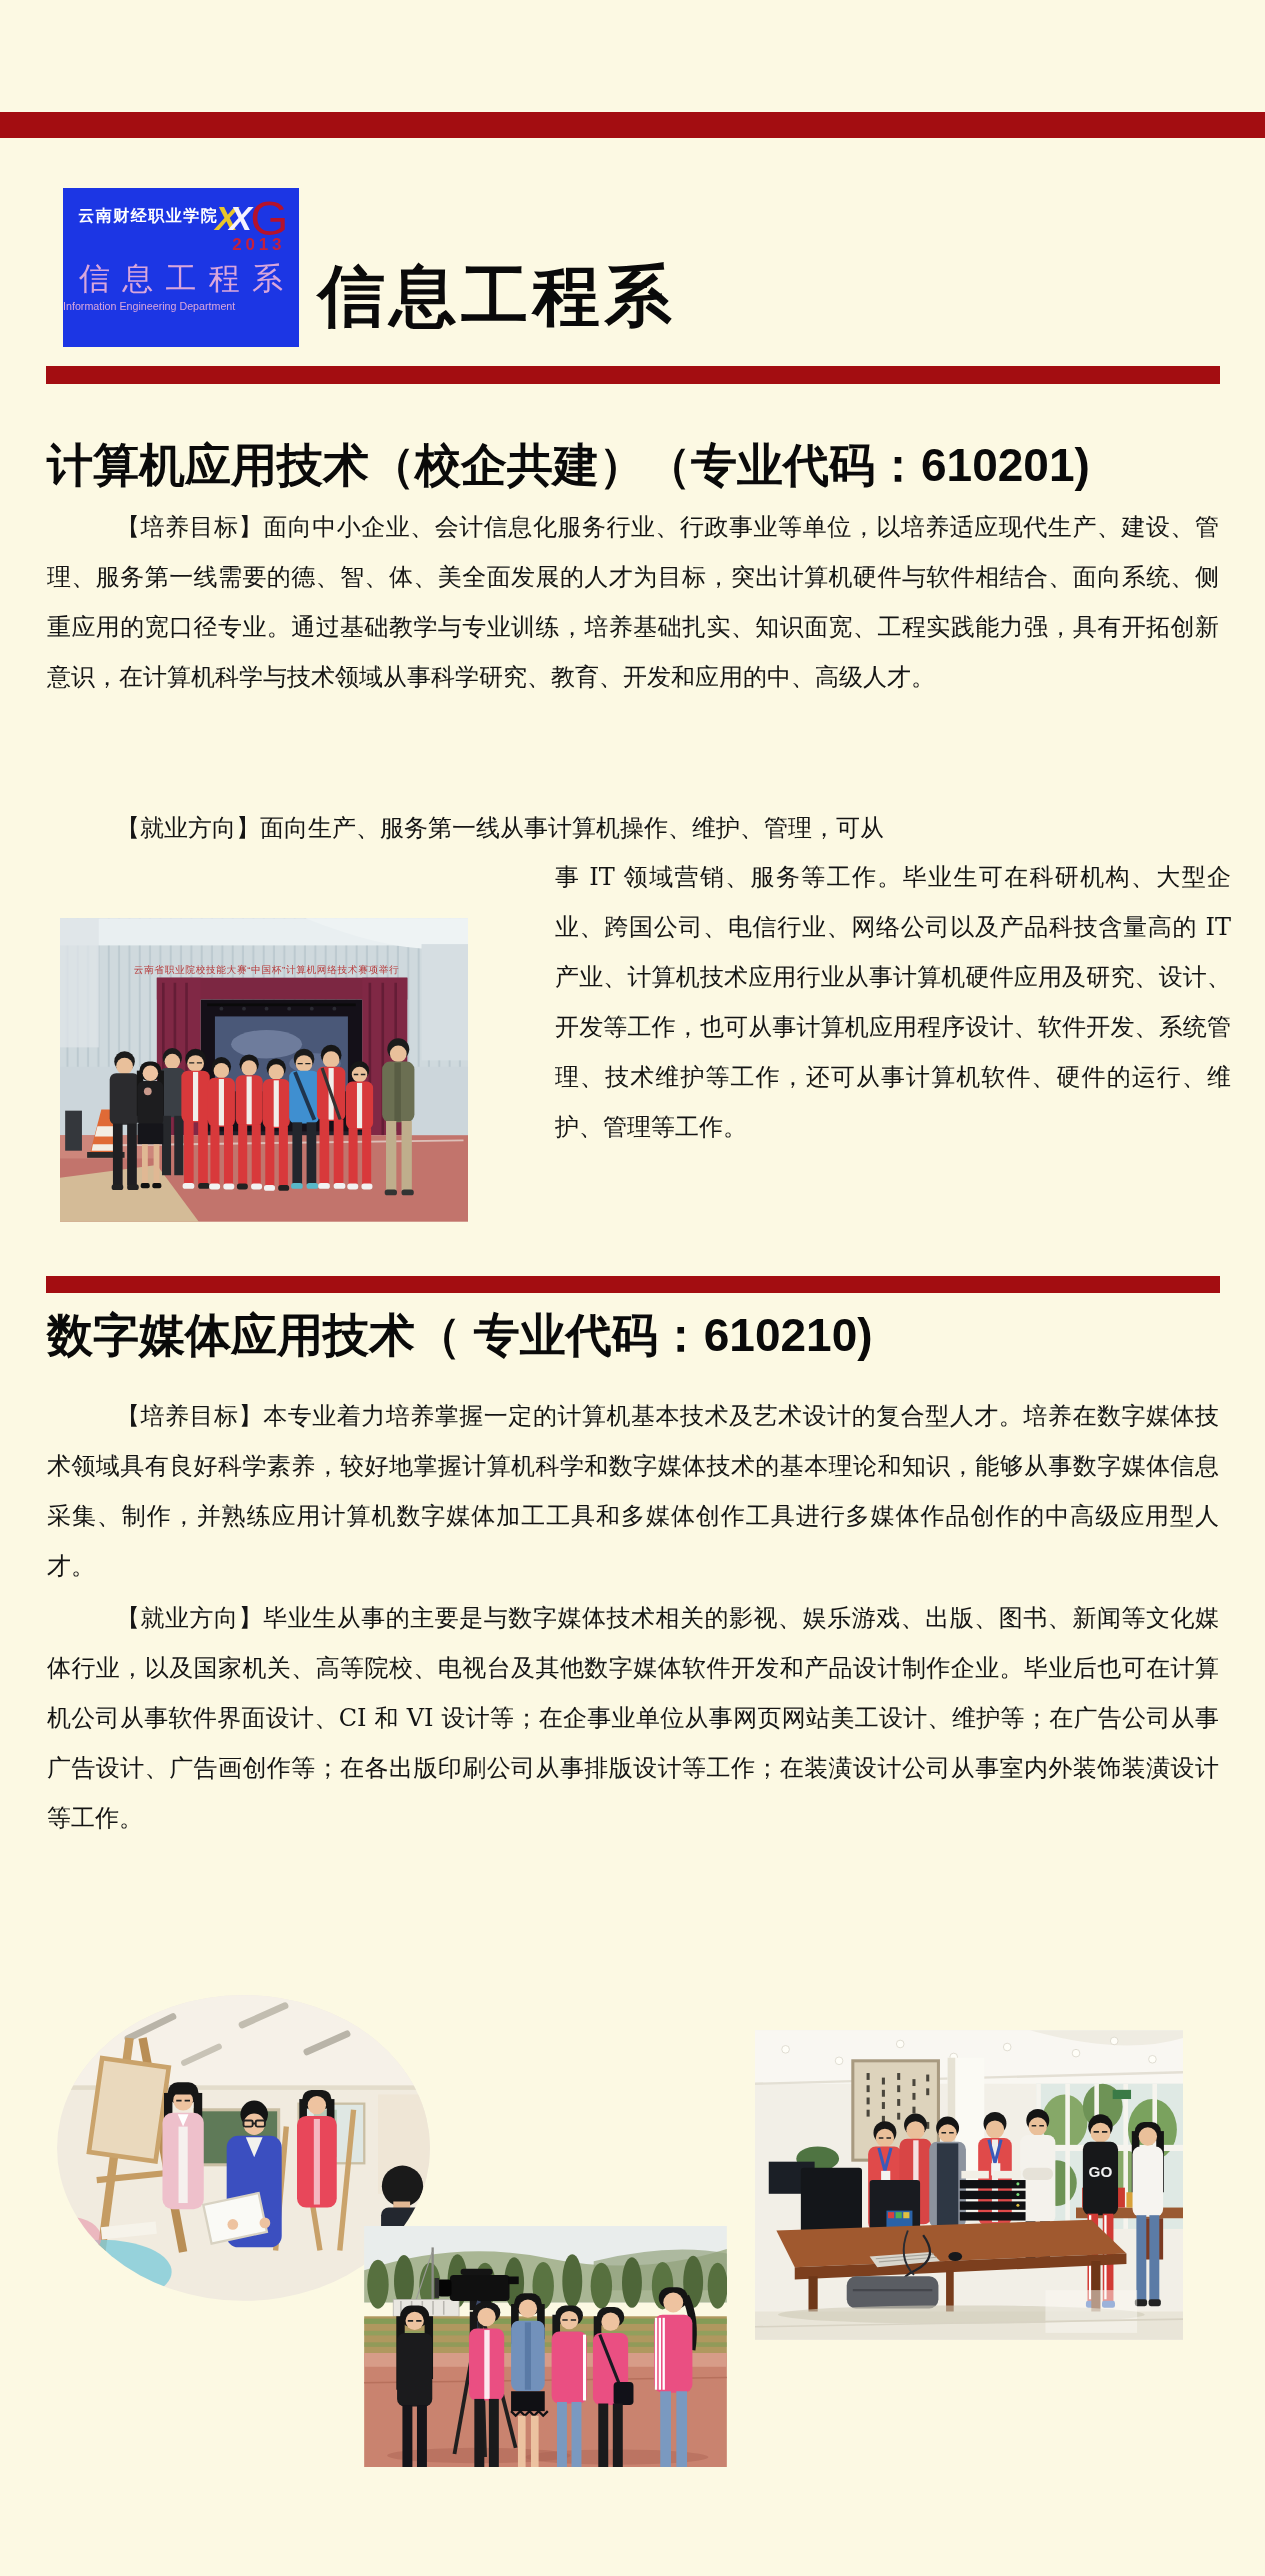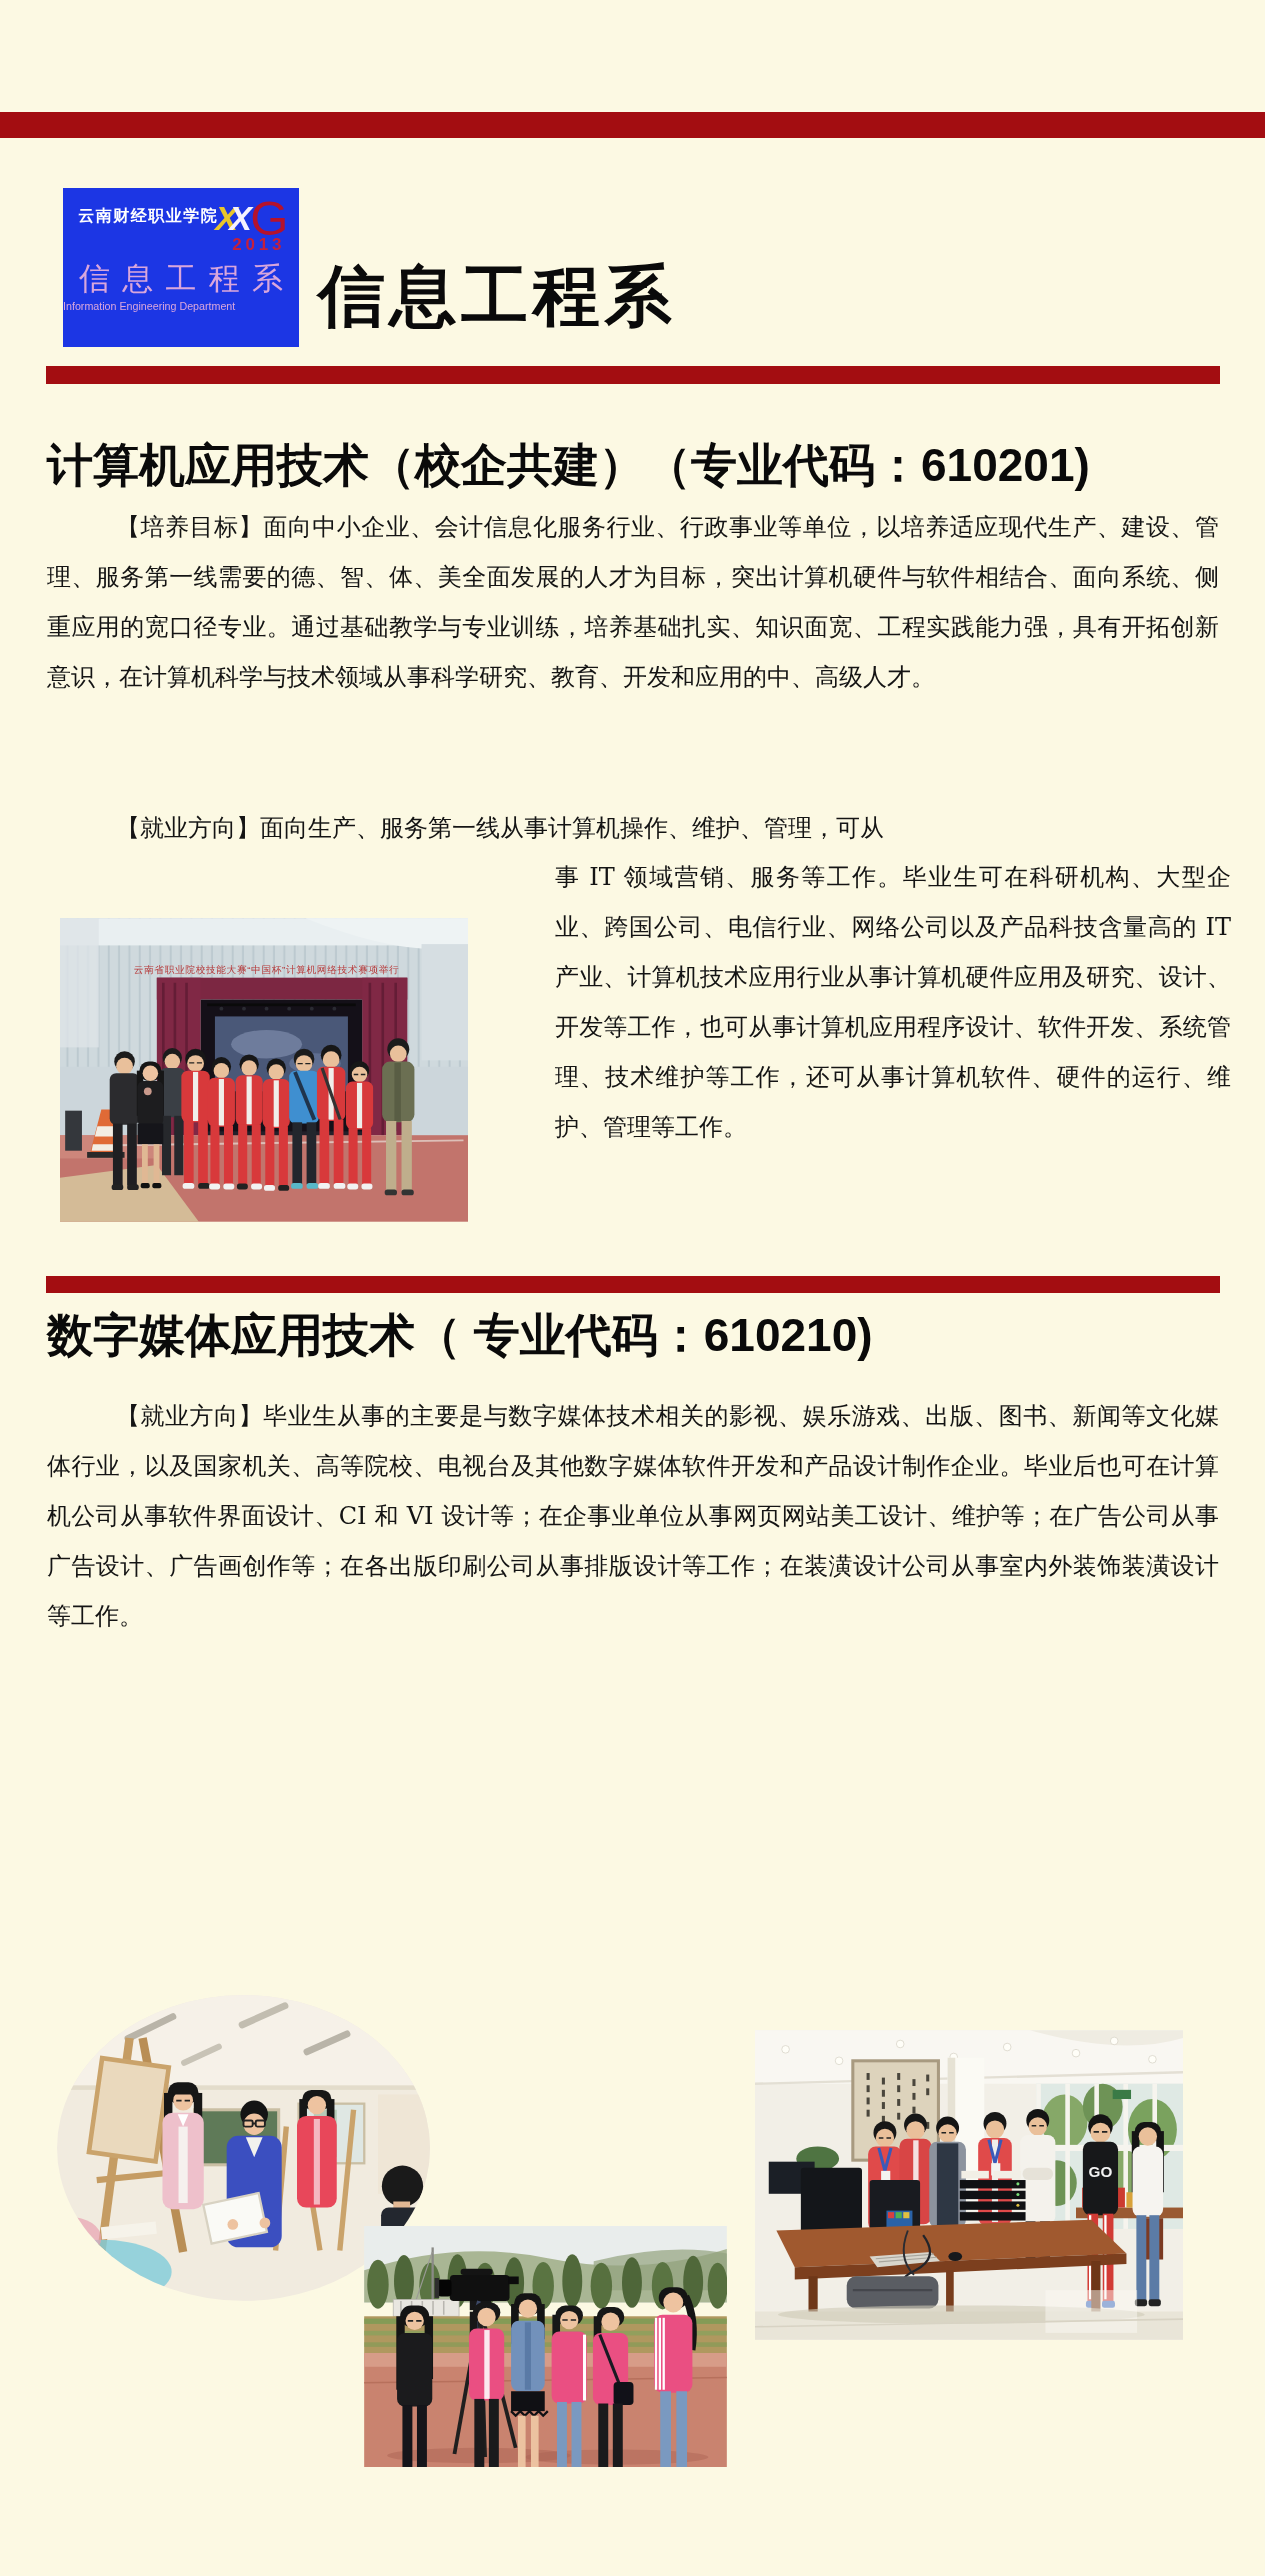--- a/index.html
+++ b/index.html
@@ -242,20 +242,21 @@
             <rect x="5" y="228" width="19" height="9" rx="4" fill="#333"></rect>
           </g>
       </g>
     </svg>
   </div>
 
   <div class="divider" id="divider2"></div>
 
   <div class="sec-heading" id="heading2">数字媒体应用技术（ 专业代码：610210)</div>
   <div class="body-text" id="s2-paras">
+    <p class="para">【培养目标】本专业着力培养掌握一定的计算机基本技术及艺术设计的复合型人才。培养在数字媒体技术领域具有良好科学素养，较好地掌握计算机科学和数字媒体技术的基本理论和知识，能够从事数字媒体信息采集、制作，并熟练应用计算机数字媒体加工工具和多媒体创作工具进行多媒体作品创作的中高级应用型人才。</p>
     <p class="para">【就业方向】毕业生从事的主要是与数字媒体技术相关的影视、娱乐游戏、出版、图书、新闻等文化媒体行业，以及国家机关、高等院校、电视台及其他数字媒体软件开发和产品设计制作企业。毕业后也可在计算机公司从事软件界面设计、CI 和 VI 设计等；在企事业单位从事网页网站美工设计、维护等；在广告公司从事广告设计、广告画创作等；在各出版印刷公司从事排版设计等工作；在装潢设计公司从事室内外装饰装潢设计等工作。</p>
   </div>
 
   <div class="photo" id="photo2">
     <svg viewBox="0 0 488 400">
       <rect width="488" height="400" fill="#f1ebdf"></rect>
       <rect width="488" height="120" fill="#f6f1e8"></rect>
       <g>
         <rect x="85" y="38" width="74" height="9" rx="4" fill="#b9b4a8" transform="rotate(-26 122 42)"></rect>
         <rect x="235" y="22" width="70" height="9" rx="4" fill="#c2bdb0" transform="rotate(-24 270 26)"></rect>

